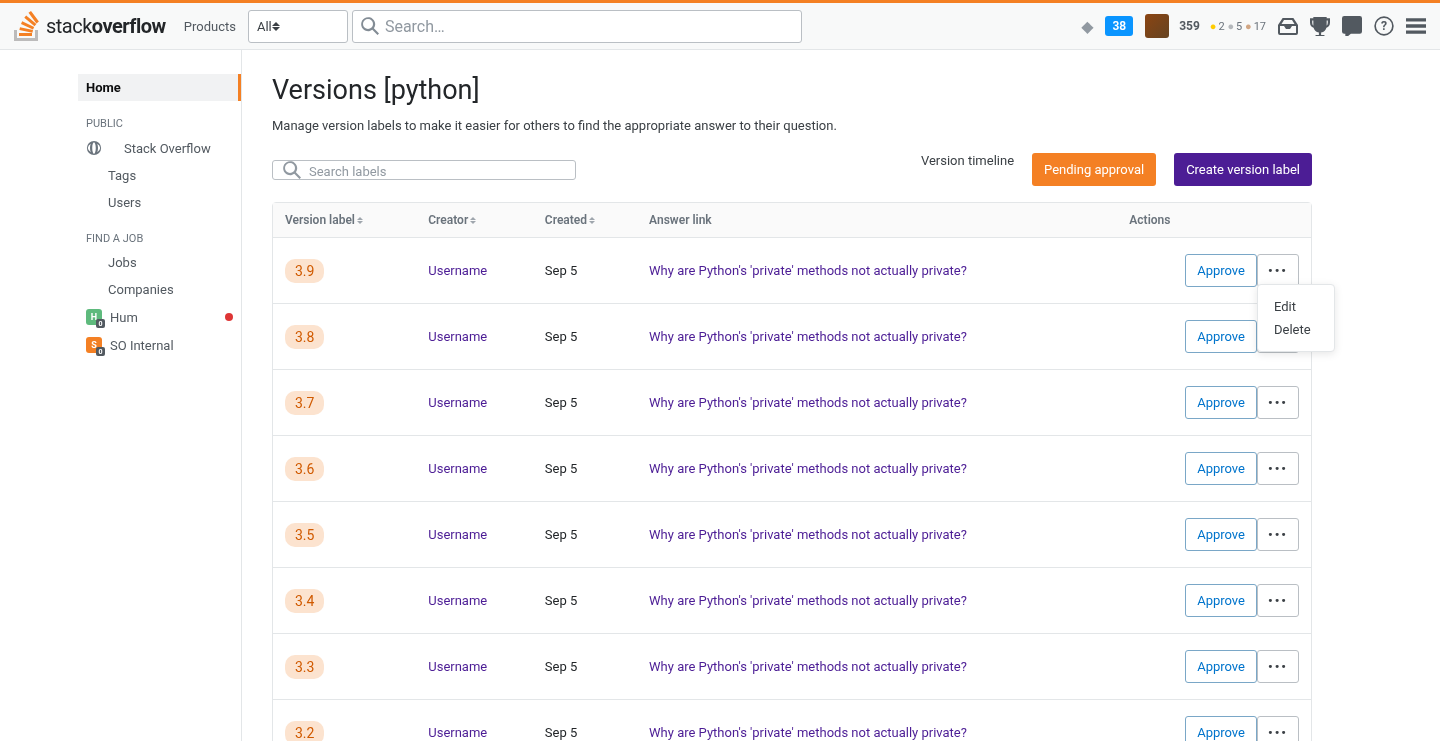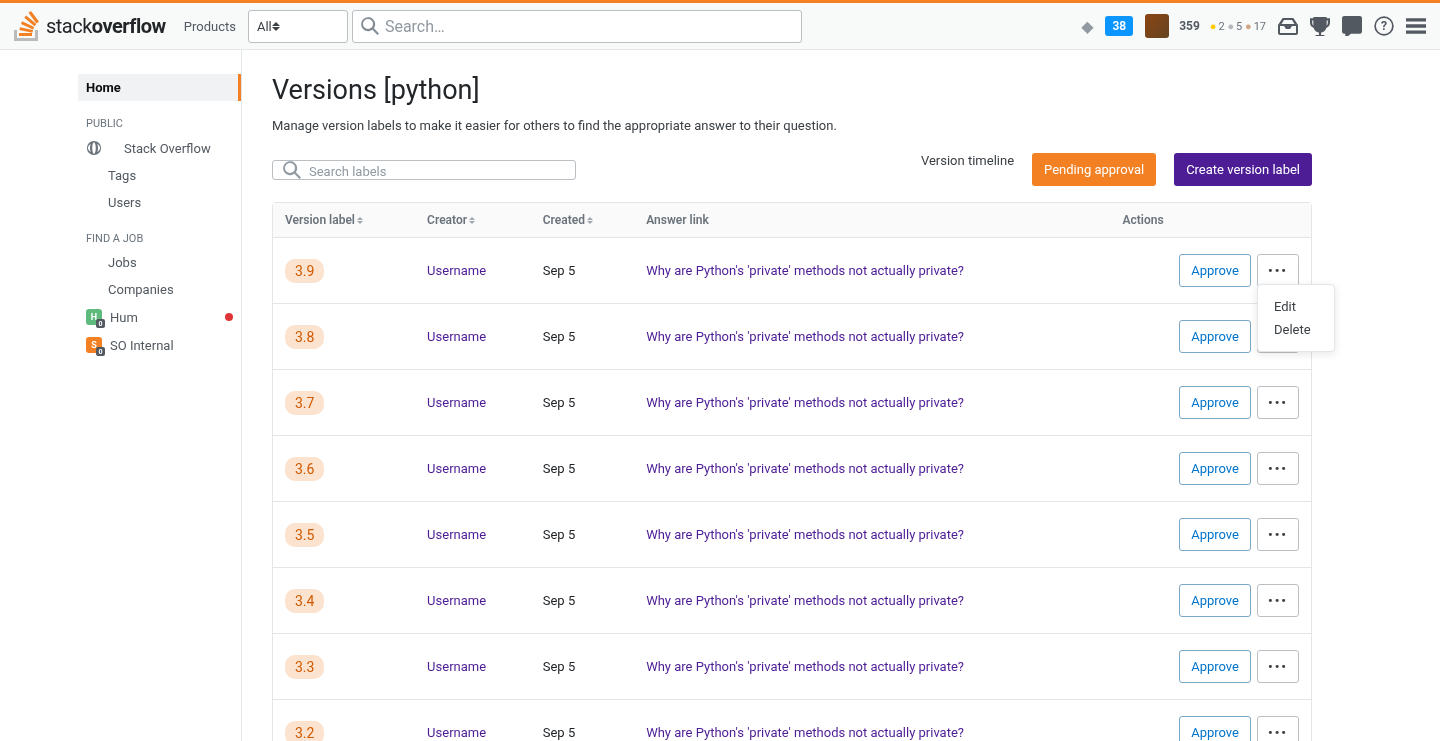--- a/index.html
+++ b/index.html
@@ -63,21 +63,21 @@
 .btn-blue{background:#4c1d95;color:#fff}
 .tbl{width:100%;border:1px solid #e3e6e8;border-radius:4px;border-collapse:separate;border-spacing:0}
 .tbl th{text-align:left;font-size:12px;color:#6a737c;font-weight:600;padding:10px 12px;border-bottom:1px solid #e3e6e8;background:#fafafa}
 .tbl th.sortable .sort{display:inline-flex;flex-direction:column;margin-left:2px;vertical-align:middle}
 .sort::before{content:"";border-left:3px solid transparent;border-right:3px solid transparent;border-bottom:3px solid #9fa6ad;margin-bottom:1px}
 .sort::after{content:"";border-left:3px solid transparent;border-right:3px solid transparent;border-top:3px solid #9fa6ad}
 .tbl td{padding:16px 12px;border-bottom:1px solid #e3e6e8;vertical-align:middle;font-size:13px}
 .ver-tag{background:#fce3cf;color:#d05a00;border-radius:10px;padding:4px 10px;font-size:14px;display:inline-block}
 .lnk{color:#4c1d95}
 .actions-cell{text-align:right;white-space:nowrap;position:relative}
-.btn-outline{border:1px solid #7aa7c7;color:#0074cc;background:#fff;border-radius:3px;padding:8px 11px;font-size:13px;margin-right:6px}
+.btn-outline{border:1px solid #7aa7c7;color:#0074cc;background:#fff;border-radius:3px;padding:8px 11px;font-size:13px;}
 .btn-dots{border:1px solid #babfc4;background:#fff;border-radius:3px;padding:8px 10px;font-size:13px;letter-spacing:2px;font-weight:700;color:#3b4045}
 .popover{position:absolute;top:46px;right:-24px;background:#fff;border:1px solid #e3e6e8;border-radius:4px;box-shadow:0 2px 8px rgba(0,0,0,0.1);padding:10px 16px;text-align:left;z-index:10;min-width:78px}
 .popover div{padding:4px 0;font-size:13px;color:#3b4045}
 .th-actions{text-align:left;padding-left:28px}
 .plus{font-size:16px;color:#6a737c}
 </style>
 </head>
 <body>
 
 <div class="top-orange-bar"></div>

